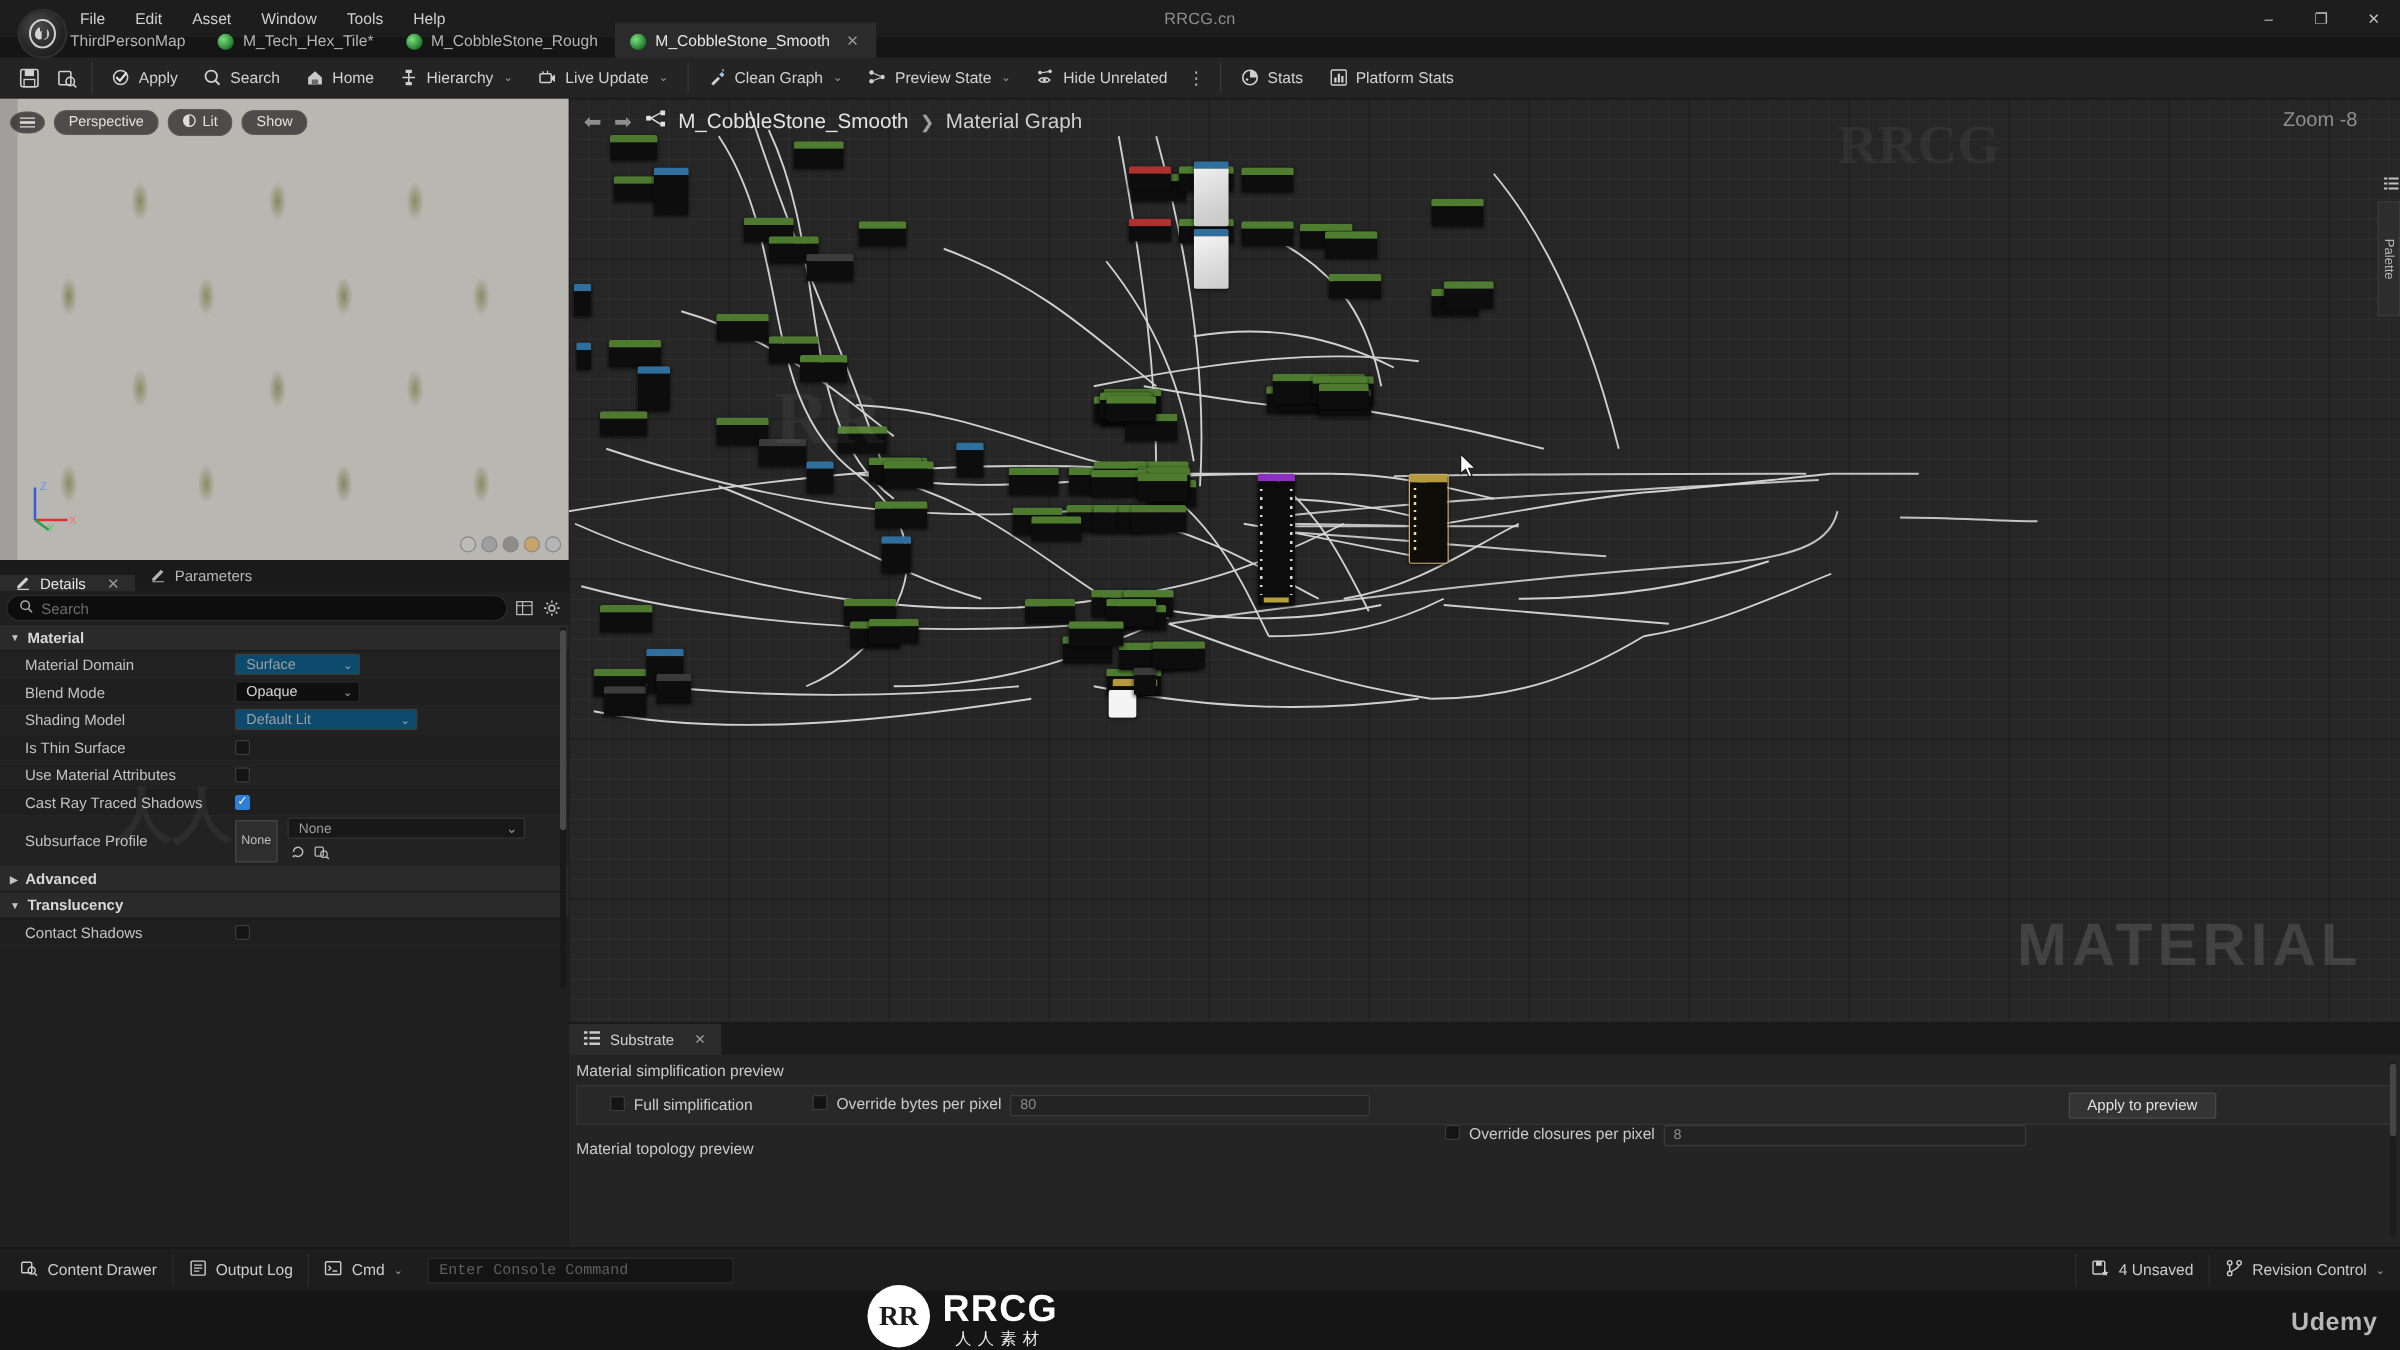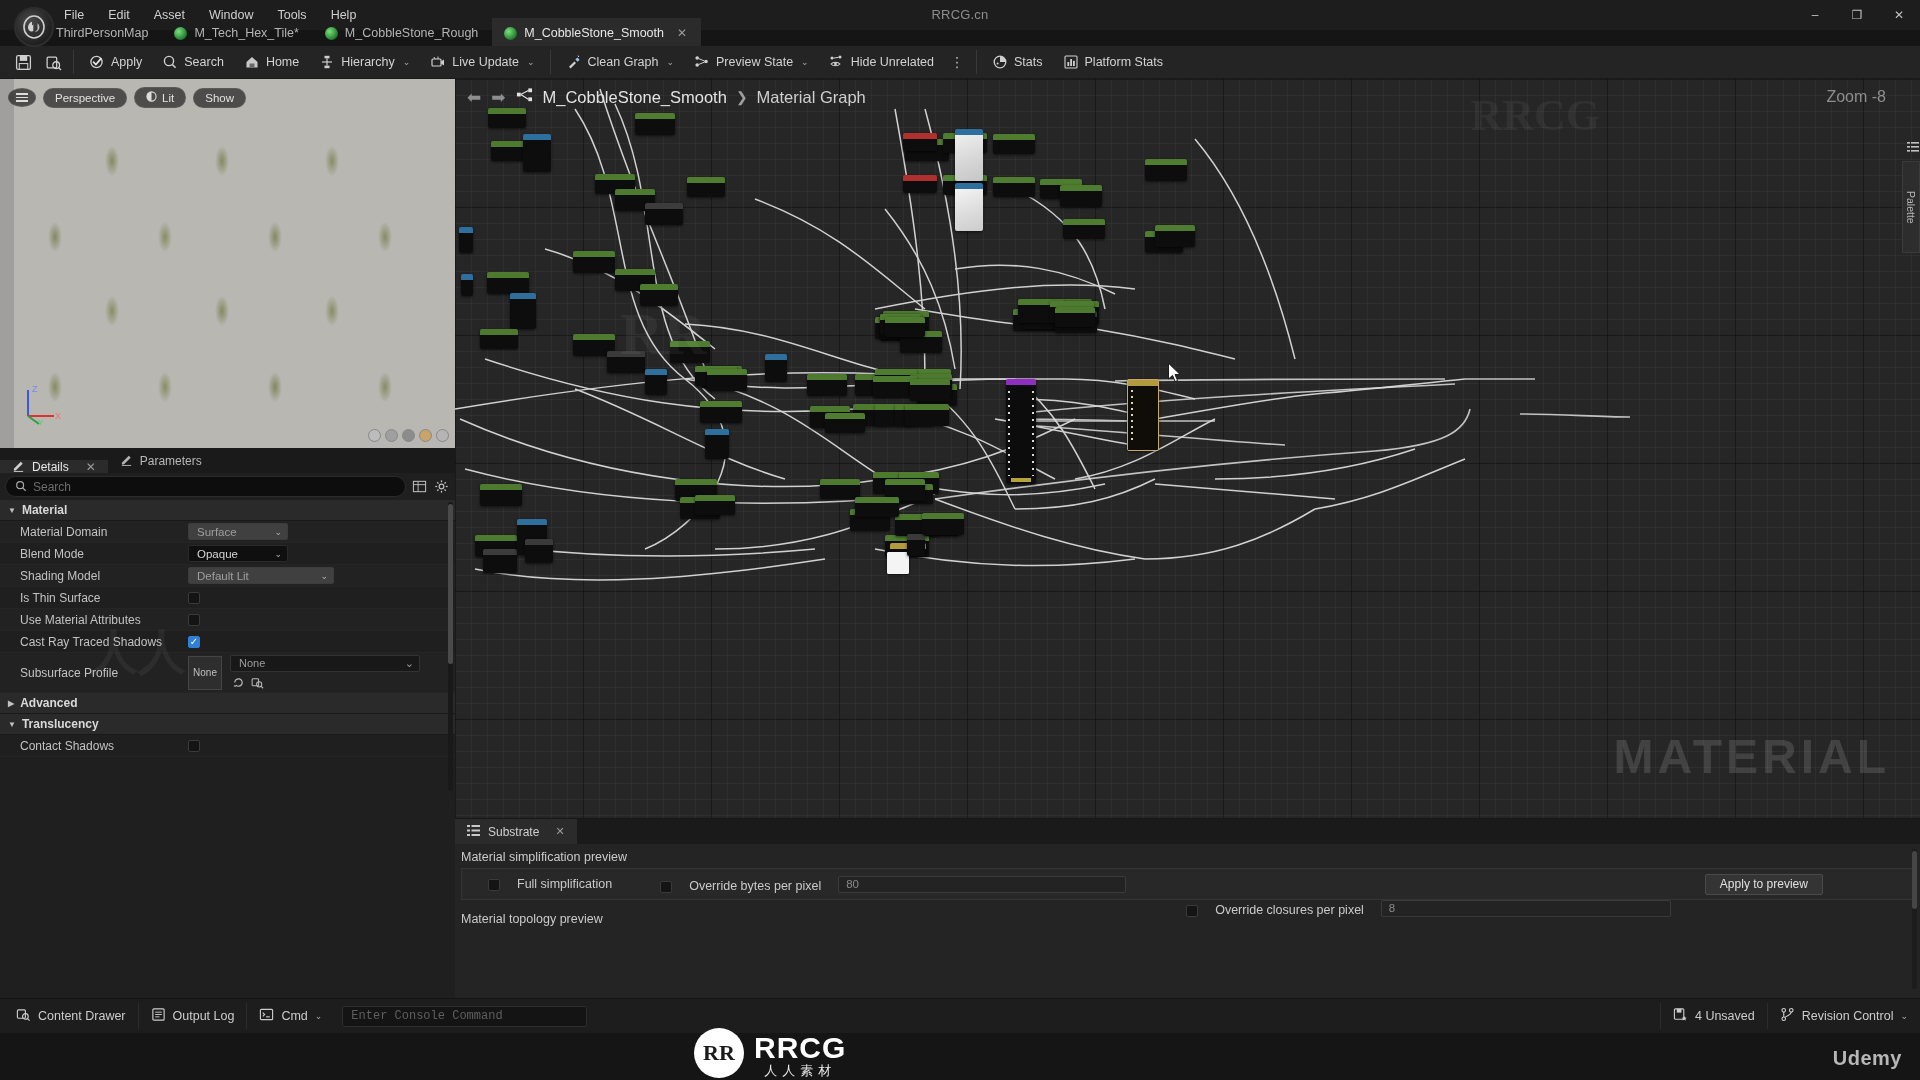--- a/index.html
+++ b/index.html
@@ -173,21 +173,21 @@
   }
   .tri { font-size:8px; color:#c2c2c2; }
   .prop-row {
     display:flex; align-items:center; height:22px; font-size:12px;
     border-bottom:1px solid #252525; color:#c4c4c4;
   }
   .prop-row:nth-child(even) { background:#222222; }
   .prop-label { width:182px; padding-left:20px; color:#c2c2c2; font-size:12px; }
   .prop-val { flex:1; display:flex; align-items:center; padding-left:6px; }
   .combo {
-    height:17px; min-width:100px; background:#404040; border:1px solid #3c3c3c;
+    height:17px; min-width:100px; background:#0c4a6e; border:1px solid #3c3c3c;
     border-radius:2px; display:flex; align-items:center; justify-content:space-between;
     padding:0 5px 0 8px; font-size:11.5px; color:#9f9f9f;
   }
   .combo.dark { background:#0f0f0f; border-color:#2a2a2a; color:#d6d6d6; }
   .combo .cv { font-size:9px; color:#b0b0b0; margin-left:10px;}
   .chk { width:12px; height:12px; background:#141414; border:1px solid #3a3a3a; border-radius:2px; }
   .chk.on { background:#2f7fd6; border-color:#2f7fd6; display:flex; align-items:center; justify-content:center; }
   .chk.on:after { content:"✓"; color:#fff; font-size:10px; line-height:1; }
   .prop-row.tall { height:40px; }
   .thumb-none {
@@ -267,21 +267,21 @@
   .sub-tab {
     display:flex; align-items:center; gap:8px; padding:0 12px; font-size:12px;
     color:#cfcfcf; background:#2b2b2b;
   }
   .sub-tab .x { margin-left:8px; font-size:11px; color:#9b9b9b; }
   .sub-section { font-size:12.5px; color:#cacaca; padding:6px 0 4px 6px; }
   .sub-panel {
     margin:0 6px; border:1px solid #343434; background:#282828;
     height:32px; display:flex; align-items:center; gap:0px; padding:0 6px;
   }
-  .sub-item { display:flex; align-items:flex-end; gap:17px; font-size:12.5px; color:#cacaca; }
+  .sub-item { display:flex; align-items:flex-start; gap:7px; font-size:12.5px; color:#cacaca; }
   .numfield {
     height:17px; background:#232323; border:1px solid #3a3a3a; border-radius:2px;
     font-size:11.5px; color:#8a8a8a; display:flex; align-items:center; padding:0 7px;
   }
   .apply-btn {
     height:21px; border:1px solid #4a4a4a; background:#343434; border-radius:2px;
     font-size:12px; color:#e0e0e0; display:flex; align-items:center; padding:0 14px;
   }
   .topo-panel {
     margin:0 6px; border:1px solid #343434; background:#282828; height:30px;

